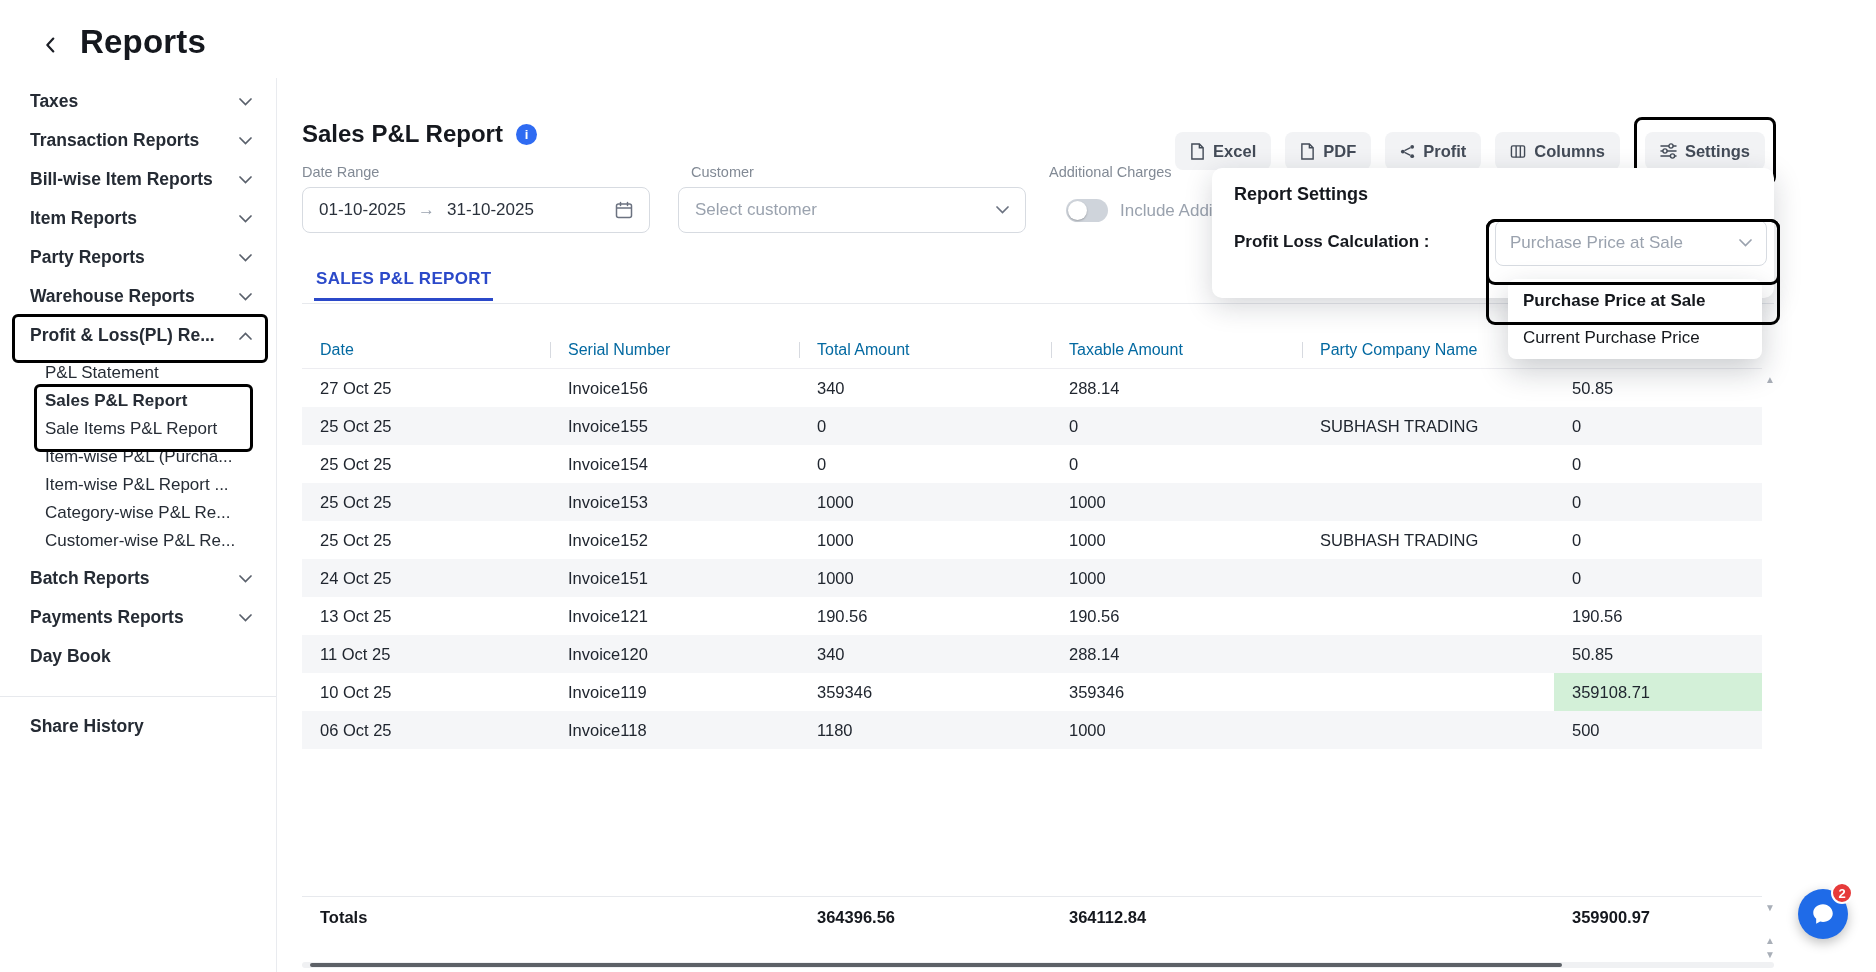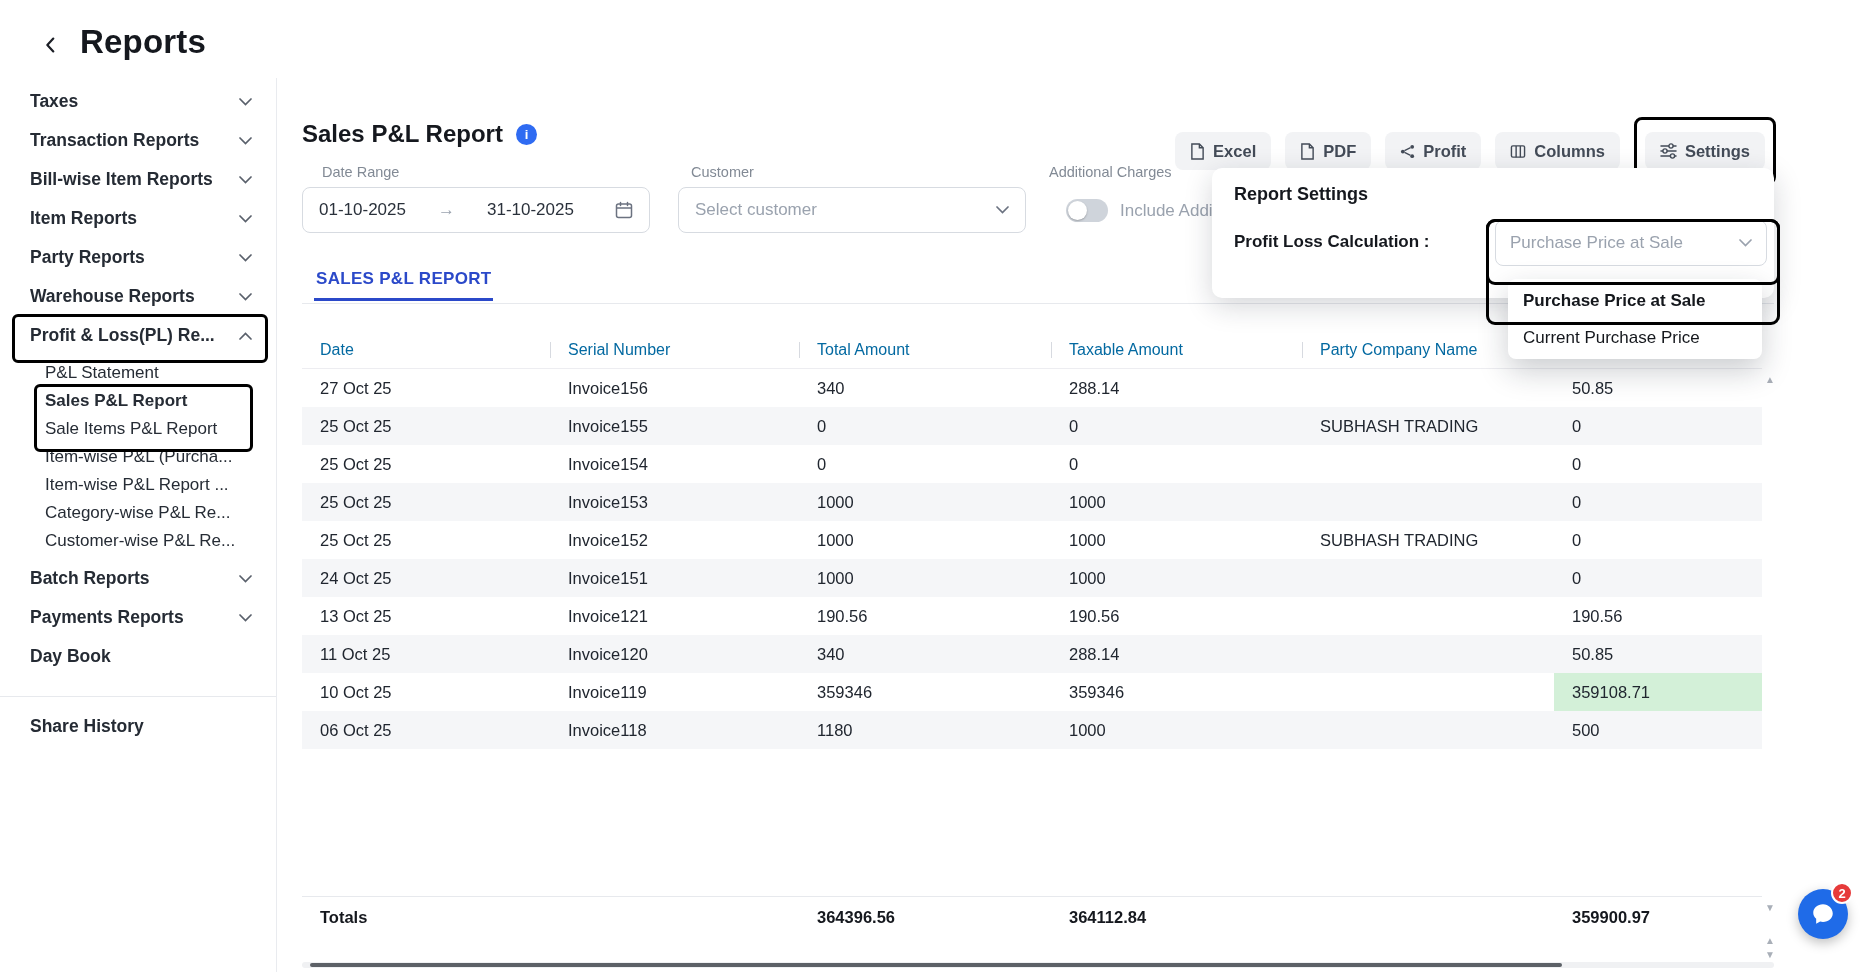--- a/index.html
+++ b/index.html
@@ -31,21 +31,21 @@
             font-weight:700;display:flex;align-items:center;justify-content:center;cursor:pointer;}
 
   .toolbar{position:absolute;top:117px;right:100px;display:flex;align-items:center;gap:14px;}
   .tbtn{height:38px;display:inline-flex;align-items:center;gap:8px;padding:0 15px;background:#f2f3f5;
         border:none;border-radius:8px;font-family:inherit;font-size:16.5px;font-weight:600;color:#434b57;cursor:pointer;}
   .anno-wrap{border:3px solid #000;border-radius:8px;padding:12px 8px;display:inline-flex;}
 
   
   .filter-label{position:absolute;top:164px;font-size:14.5px;color:#828a95;}
   .input{position:absolute;top:187px;height:46px;box-sizing:border-box;border:1px solid #d7dbe1;border-radius:8px;
-         background:#fff;display:flex;align-items:center;padding:0 16px;font-size:17px;color:#2a313b;cursor:pointer;gap:20px;}
+         background:#fff;display:flex;align-items:center;padding:0 16px;font-size:17px;color:#2a313b;cursor:pointer;}
   .date-input{left:302px;width:348px;}
   .cust-input{left:678px;width:348px;color:#9aa2ae;justify-content:space-between;}
   .date-arrow{color:#9aa2ae;margin:0 12px;}
   .date-cal{margin-left:auto;display:flex;}
   .toggle-group{position:absolute;left:1066px;top:199px;display:flex;align-items:center;gap:12px;}
   .toggle{width:42px;height:23px;border-radius:12px;background:#cfd4db;position:relative;cursor:pointer;}
   .knob{position:absolute;left:2px;top:2px;width:19px;height:19px;border-radius:50%;background:#fff;
         box-shadow:0 1px 2px rgba(0,0,0,.25);}
   .toggle-label{font-size:17px;color:#9aa2ae;white-space:nowrap;}
 
@@ -278,21 +278,21 @@
               <circle cx="11" cy="3" r="2.1" fill="#f2f3f5" stroke="#434b57" stroke-width="1.4"></circle>
               <circle cx="5" cy="8" r="2.1" fill="#f2f3f5" stroke="#434b57" stroke-width="1.4"></circle>
               <circle cx="12.5" cy="13" r="2.1" fill="#f2f3f5" stroke="#434b57" stroke-width="1.4"></circle>
             </svg>
           </span>
         <span>Settings</span>
       </button>
     </span>
   </div>
 
-  <div class="filter-label" style="left:302px;margin-left:20px;">Date Range</div>
+  <div class="filter-label" style="left:302px;">Date Range</div>
   <div class="input date-input">
     <span>01-10-2025</span>
     <span class="date-arrow">→</span>
     <span>31-10-2025</span>
     <span class="date-cal">
         <svg width="18" height="18" viewBox="0 0 18 18">
           <rect x="1.5" y="3" width="15" height="13.5" rx="2" fill="none" stroke="#6b7280" stroke-width="1.5"></rect>
           <path d="M1.5 7h15" stroke="#6b7280" stroke-width="1.5"></path>
           <path d="M5.5 1.5v3M12.5 1.5v3" stroke="#6b7280" stroke-width="1.5" stroke-linecap="round"></path>
         </svg>

